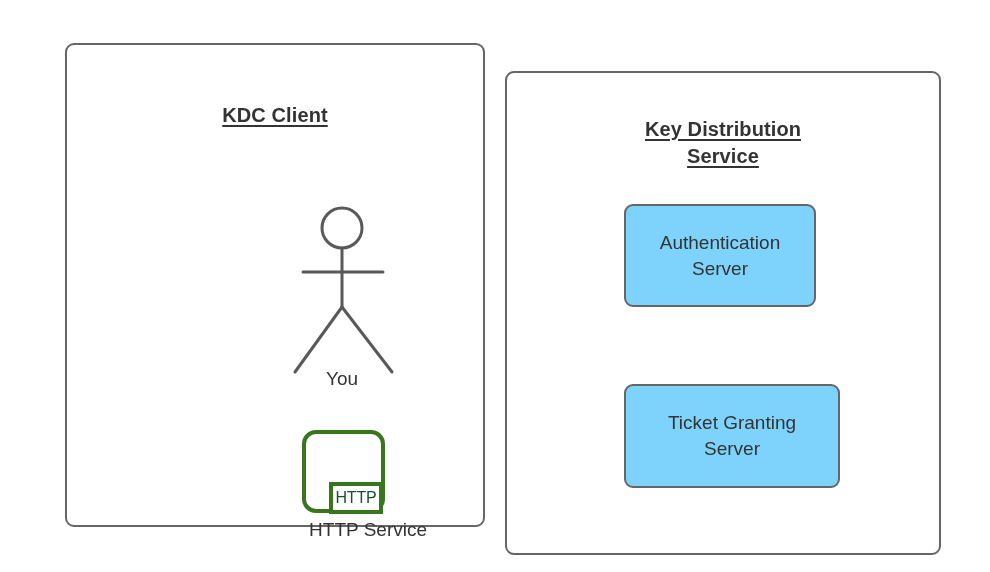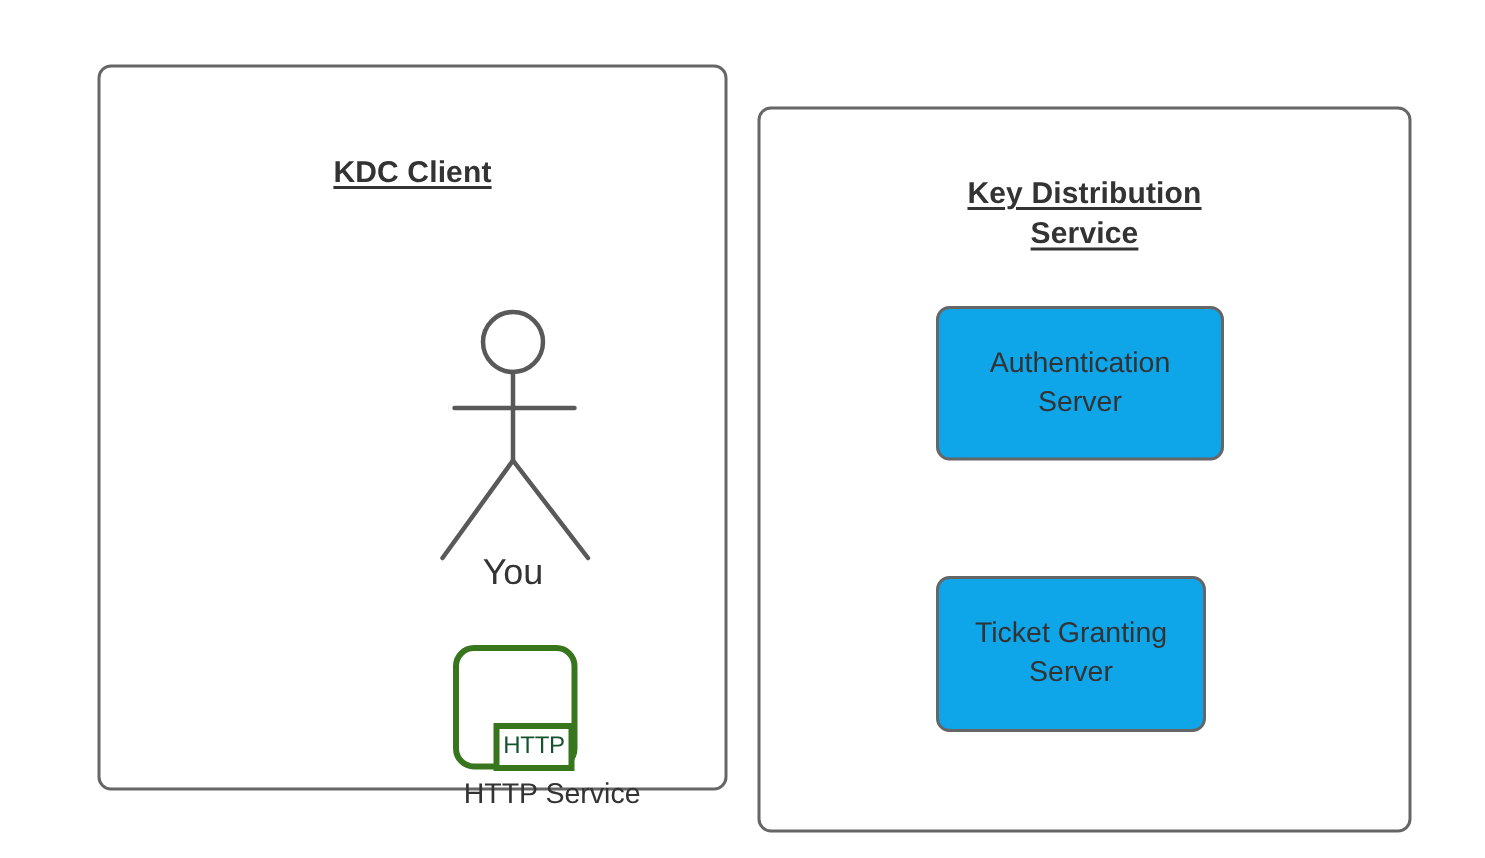--- a/index.html
+++ b/index.html
@@ -74,21 +74,21 @@
   #actor-svg {
     position: absolute;
     left: 0; top: 0;
   }
   #actor-label {
     position: absolute;
     left: 0;
     top: 168px;
     width: 160px;
     text-align: center;
-    font-size: 24px;
+    font-size: 19px;
     color: #333333;
   }
 
   
   #http-group {
     position: absolute;
     left: 190px;
     top: 382px;
     width: 170px;
     height: 120px;
@@ -120,40 +120,40 @@
     font-size: 19px;
     color: #333333;
   }
 
   
   .server-box {
     position: absolute;
     box-sizing: border-box;
     border: 2px solid #666666;
     border-radius: 9px;
-    background: #0ea5e9;
+    background: #7dd3fc;
     display: flex;
     align-items: center;
     justify-content: center;
     text-align: center;
     font-size: 19px;
     color: #333333;
     line-height: 26px;
     padding: 0 10px;
   }
   #box-auth-server {
     left: 624px;
     top: 204px;
     width: 192px;
     height: 103px;
   }
   #box-tgs-server {
     left: 624px;
     top: 384px;
-    width: 180px;
+    width: 216px;
     height: 104px;
   }
   .server-line { display: block; }
 </style>
 </head>
 <body>
 
 <div id="canvas">
 
   <div class="panel" id="panel-client">

